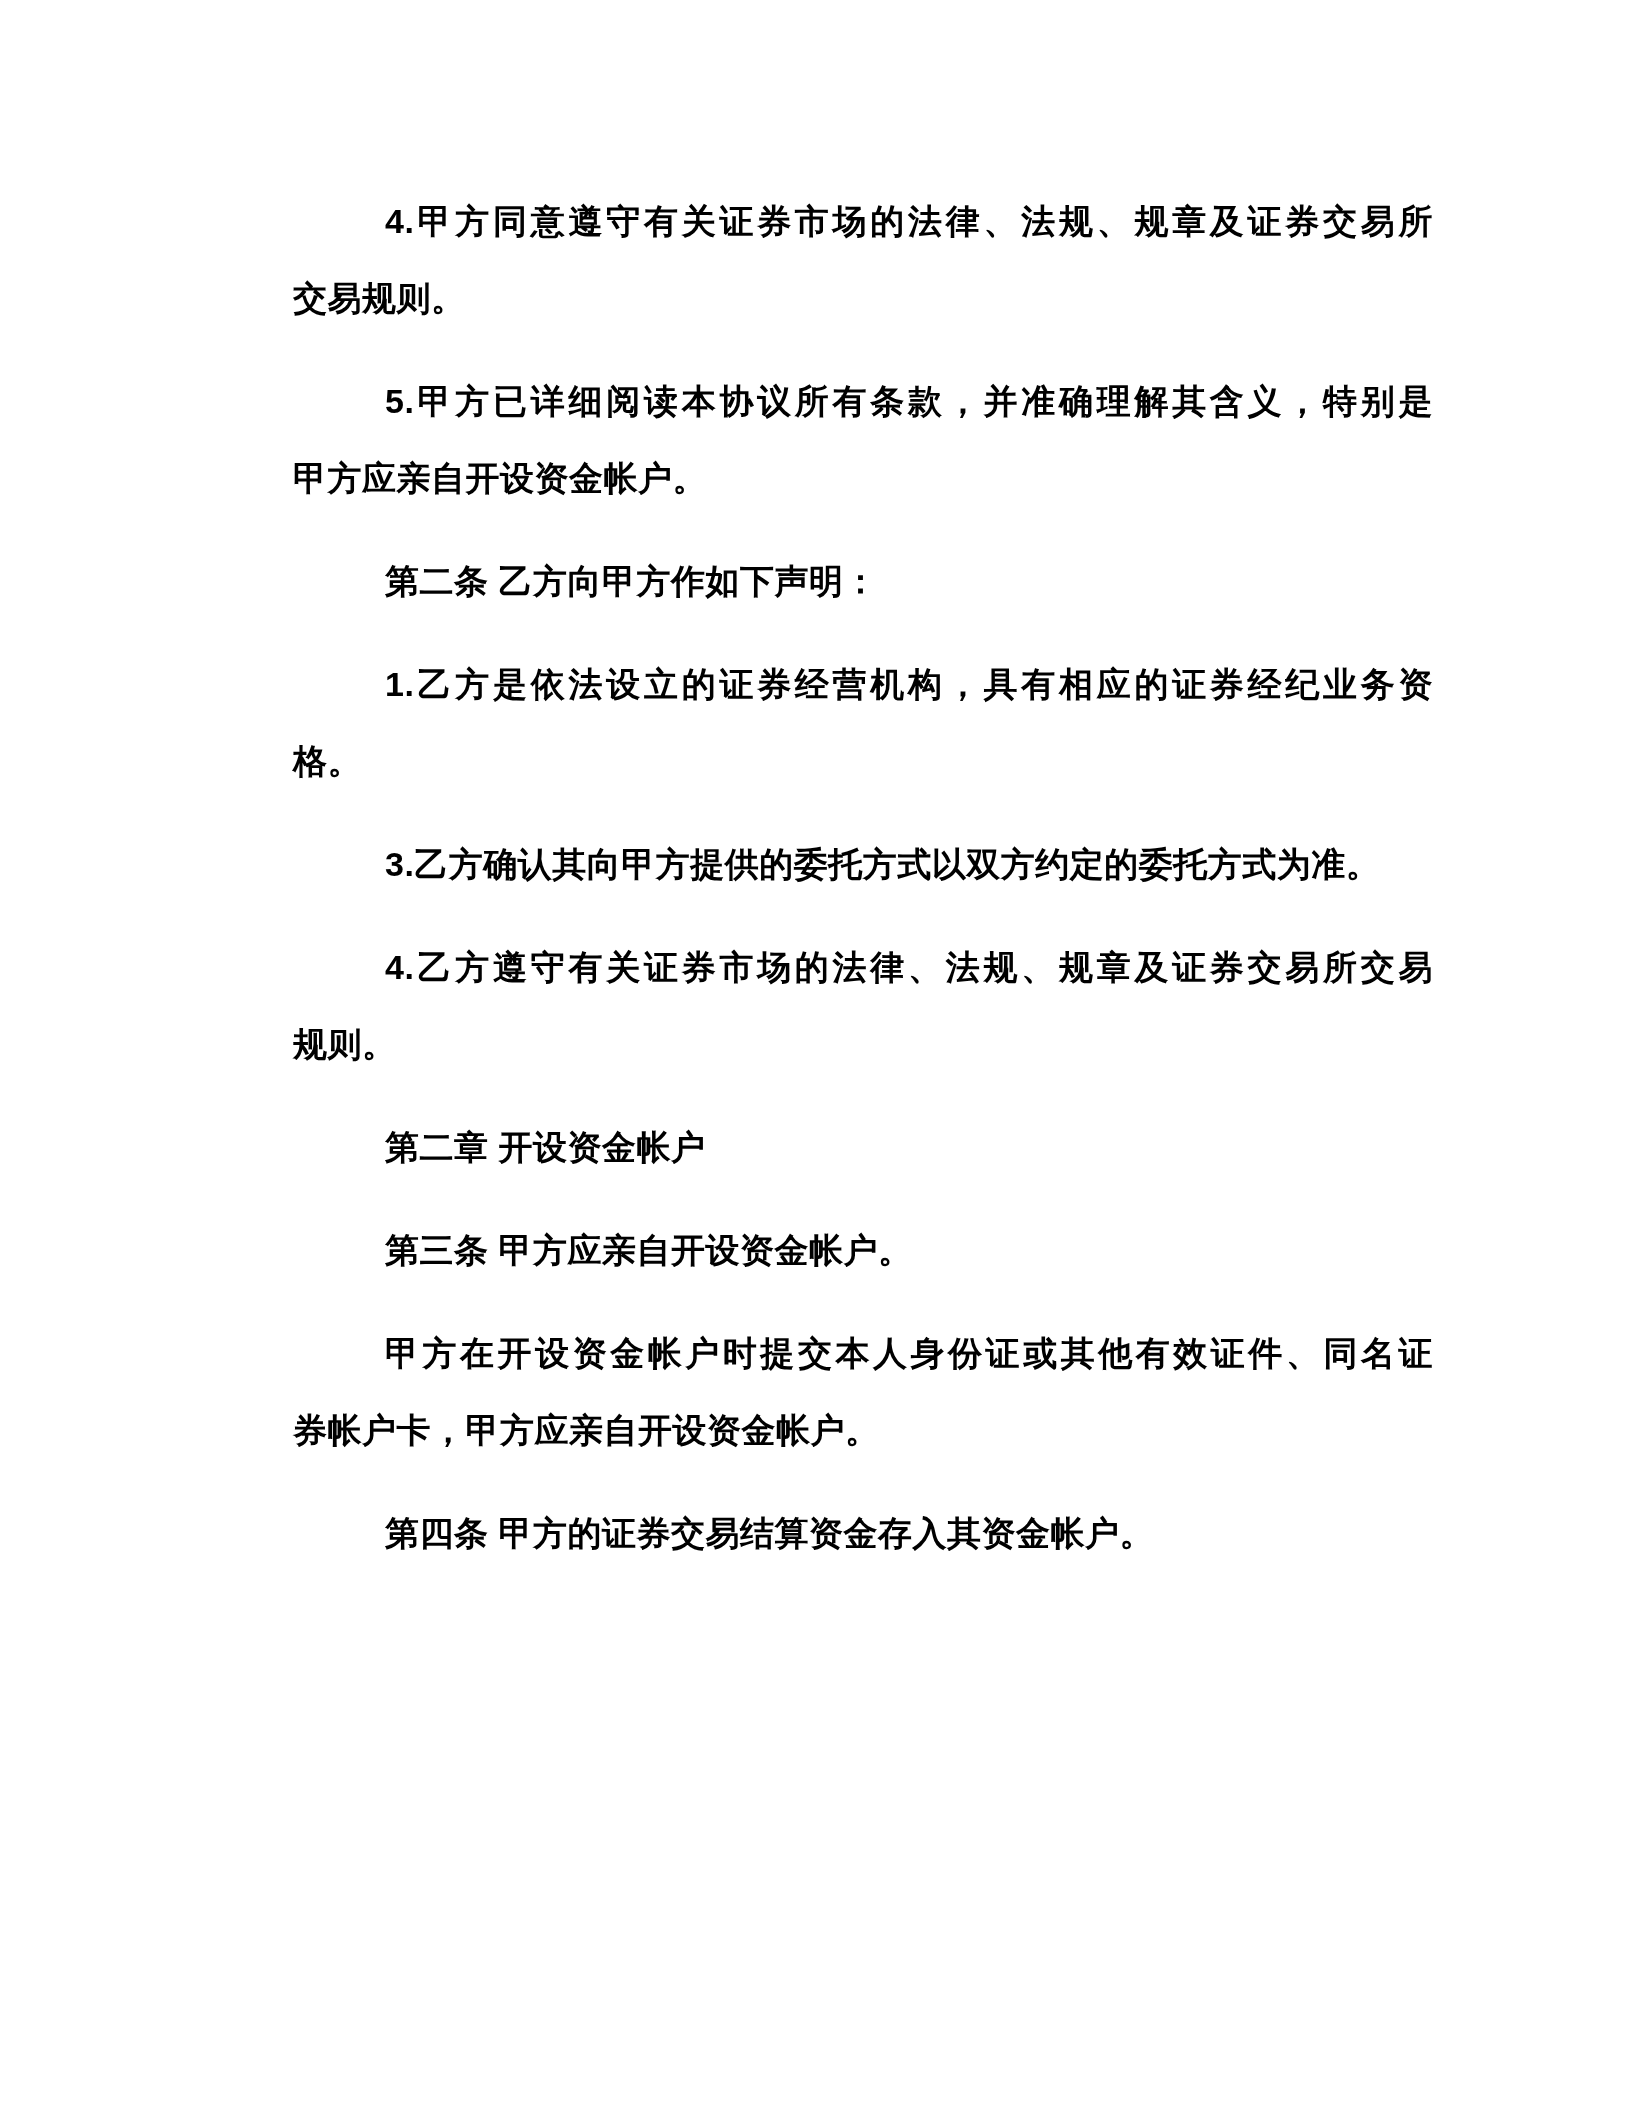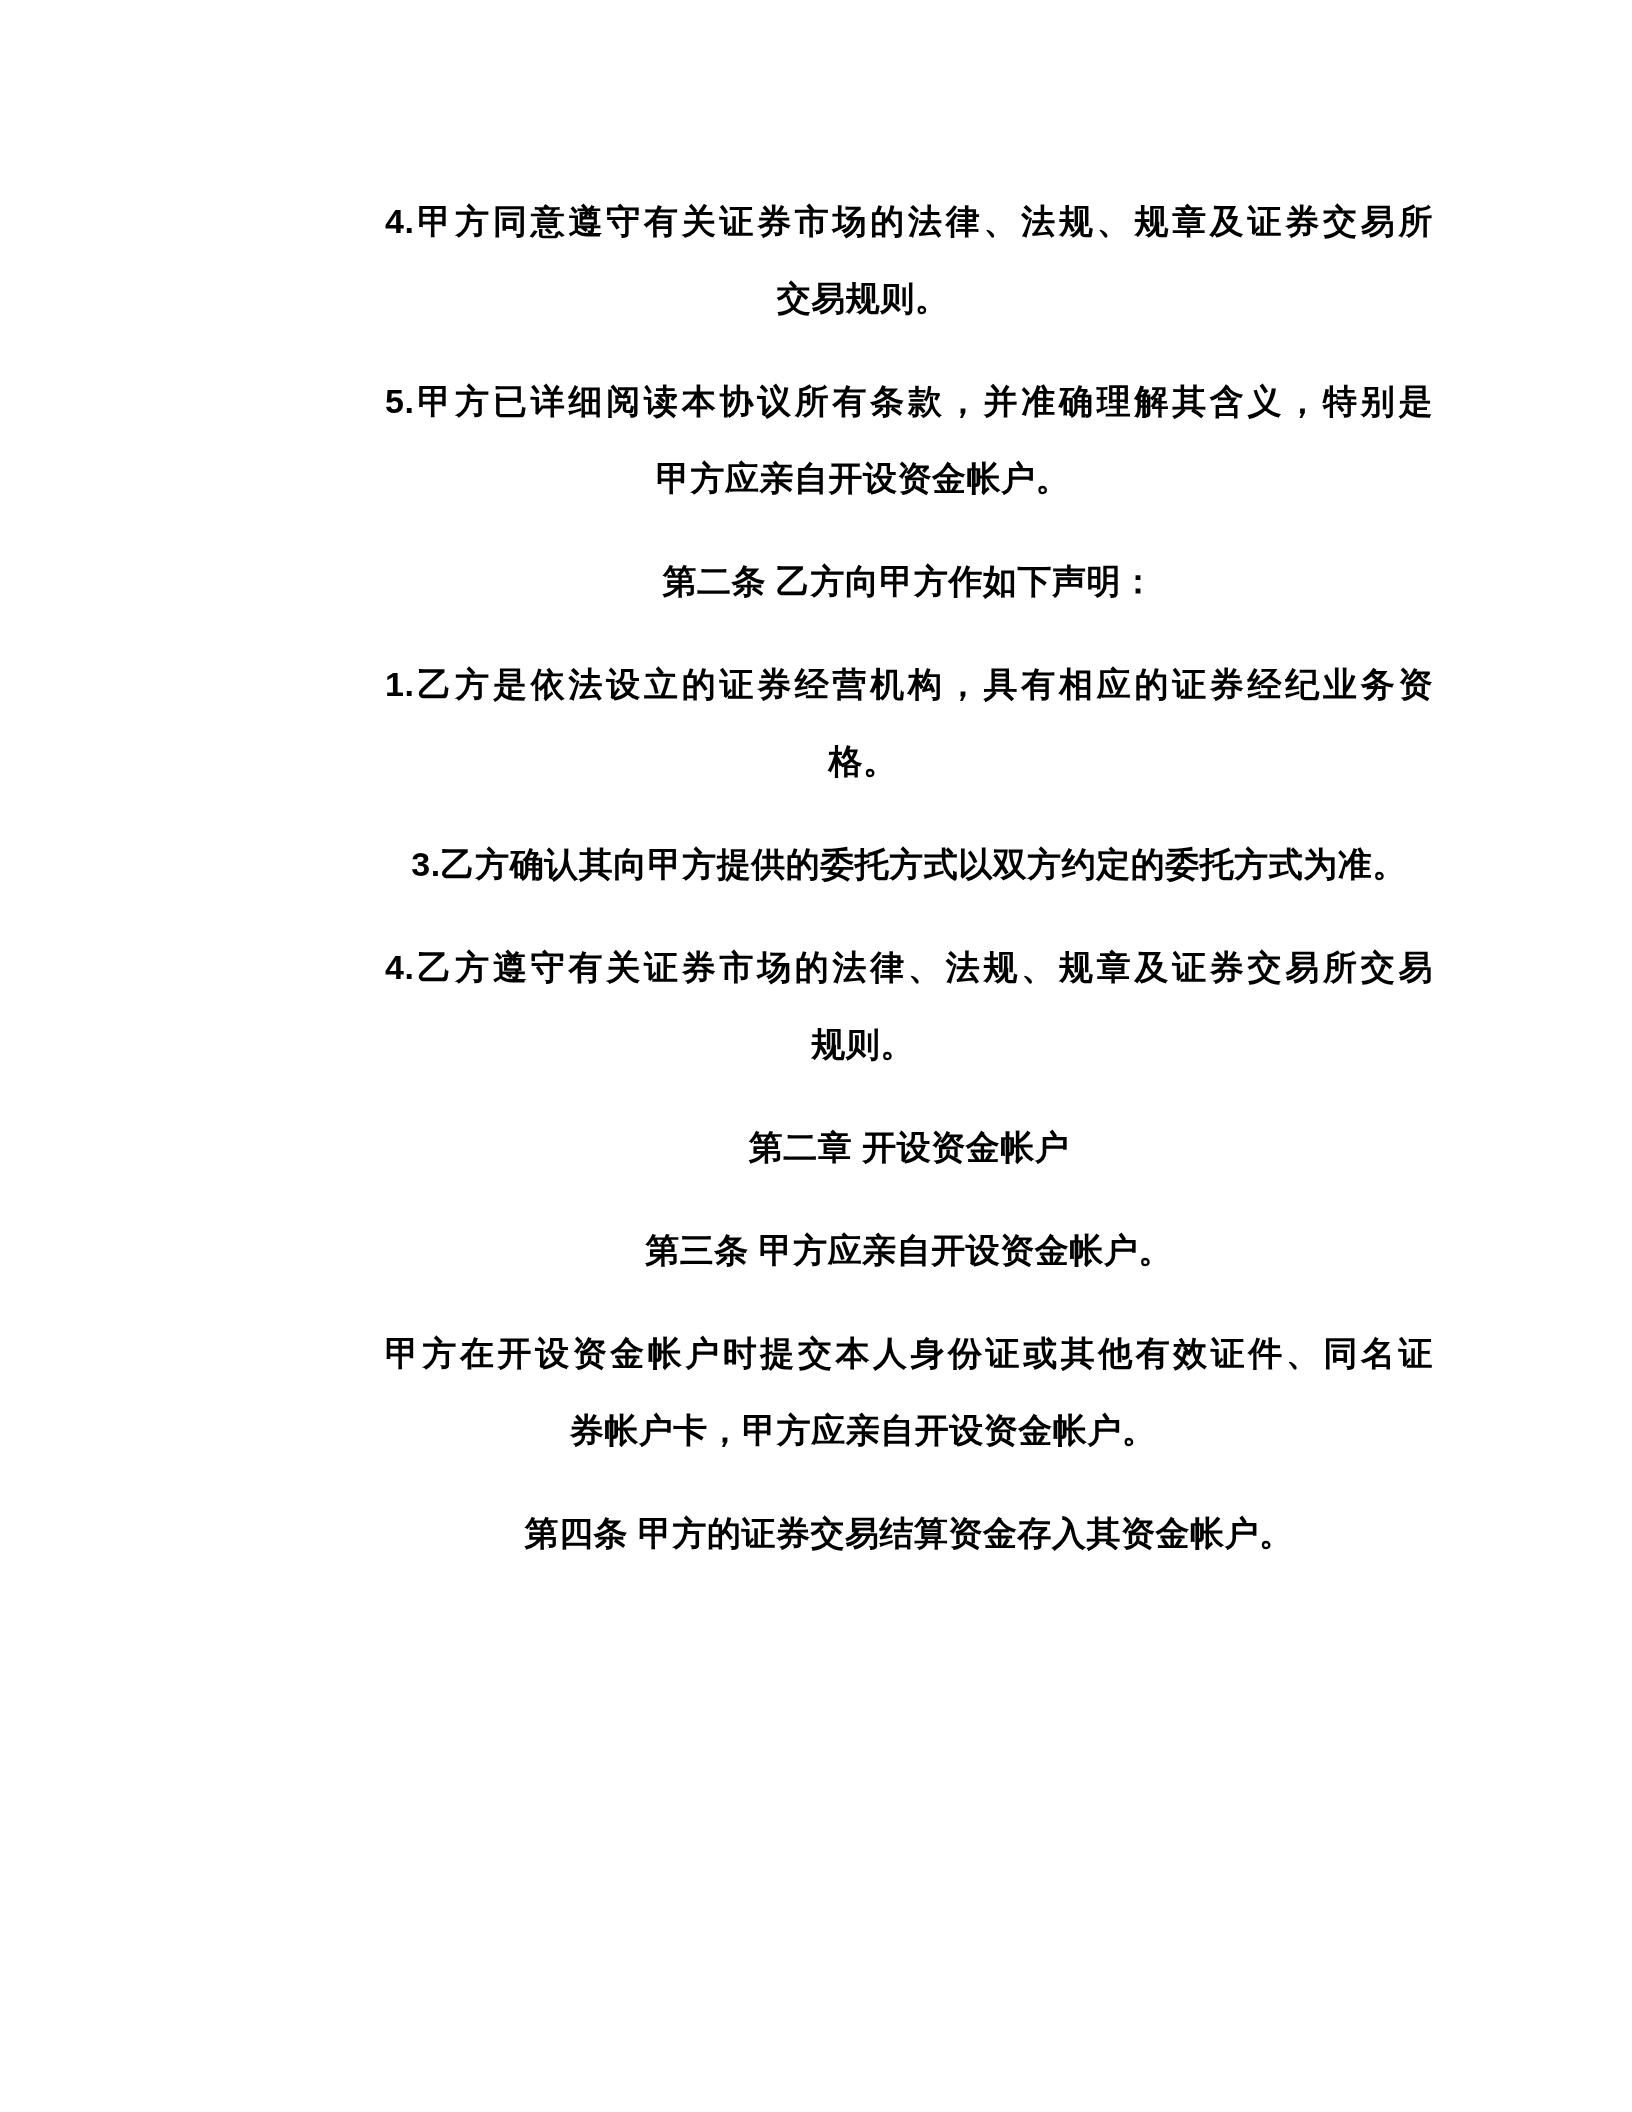--- a/index.html
+++ b/index.html
@@ -27,21 +27,20 @@
     padding: 0;
   }
   .line {
     display: block;
     font-size: 34px;
     line-height: 77px;
     font-weight: bold;
     color: #000000;
     letter-spacing: 0.5px;
     white-space: nowrap;
-    text-align: center;
   }
   .line.indent {
     padding-left: 92px;
   }
   
   .line.justified {
     white-space: normal;
     text-align: justify;
     text-align-last: justify;
     text-justify: inter-character;

